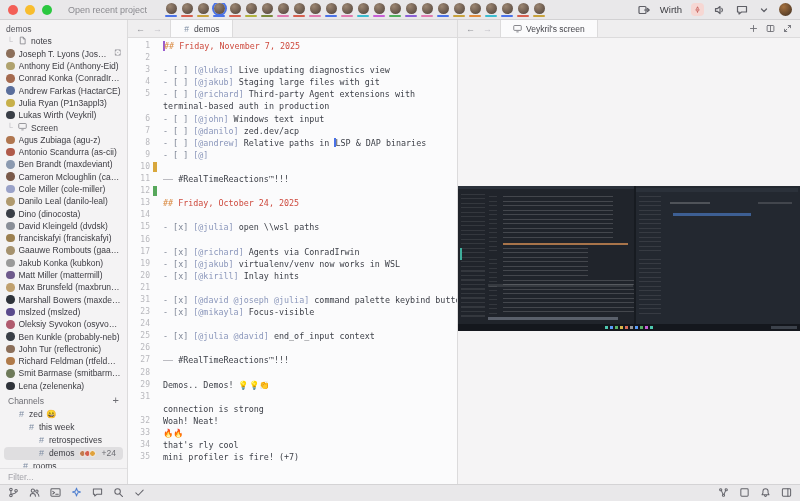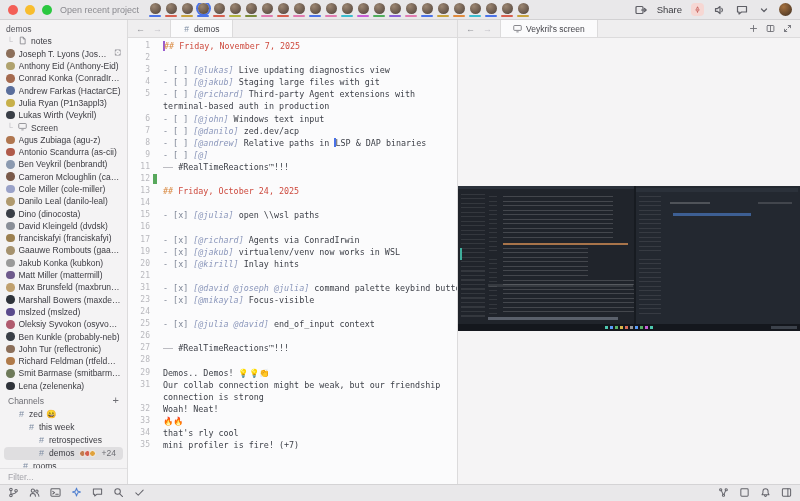--- a/index.html
+++ b/index.html
@@ -1,20 +1,20 @@
 <!DOCTYPE html>
 <html><head>
 <meta charset="utf-8">
 <style>
   *{margin:0;padding:0;box-sizing:border-box}
   html,body{width:800px;height:501px;overflow:hidden;font-family:"Liberation Sans",sans-serif;background:#e8e7e9}
   .app{position:relative;width:800px;height:501px;background:#fbfbfc}
 
   
-  .titlebar{position:absolute;top:0;left:0;right:0;height:20px;background:#e9e8ea;border-bottom:1px solid #d2d1d3;display:flex;align-items:center;padding:0 8px;gap:4px}
+  .titlebar{position:absolute;top:0;left:0;right:0;height:20px;background:#e9e8ea;border-bottom:1px solid #d2d1d3;display:flex;align-items:center;padding:0 8px;gap:12px}
   .traffic{display:flex;gap:7px;margin-right:4px}
   .tl{width:10px;height:10px;border-radius:50%}
   .tl.r{background:#f35f57}.tl.y{background:#f8bd2e}.tl.g{background:#2bc840}
   .menu-label{font-size:9px;color:#8a8a8f;margin-right:6px;white-space:nowrap}
   .facepile{display:flex;gap:4px;align-items:flex-start;flex:1;overflow:hidden}
   .fp{display:flex;flex-direction:column;align-items:center;width:12px}
   .fp .av{width:11px;height:11px;border-radius:50%;background:radial-gradient(circle at 35% 30%,#9c8672,#4d4038)}
   .fp .bar{width:12px;height:2px;border-radius:1px;margin-top:1px}
   .fp.ring .av{box-shadow:0 0 0 2px #4a72e8}
   .tb-right{display:flex;align-items:center;gap:9px}
@@ -60,21 +60,21 @@
   .tab-actions{margin-left:auto;display:flex;align-items:center;gap:8px;padding:0 8px}
   .tab-actions svg{width:9px;height:9px;stroke:#6e6e75;fill:none;stroke-width:1.2;stroke-linecap:round}
 
   
   .editor{flex:1;overflow:hidden;font-family:"DejaVu Sans Mono",monospace;font-size:8.4px;padding-top:2px}
   .erow{display:flex;height:12.1px;line-height:12.1px;white-space:pre}
   .ln{width:22px;text-align:right;color:#b8b8bd;flex:none;font-size:8px}
   .gmcol{width:5px;flex:none;position:relative;margin-left:2px}
   .gm{position:absolute;left:1px;top:1px;width:3.5px;height:10px}
   .code{padding-left:6px;overflow:hidden}
-  .sg-p{color:#7e8696}.sg-m{color:#8b97bb;font-style:italic}.sg-t{color:#3c3f47}
+  .sg-p{color:#7e8696}.sg-m{color:#8b97bb;}.sg-t{color:#3c3f47}
   .sg-h{color:#ce4b3f}.sg-hm{color:#d98a43}.sg-d{color:#9a9aa2}
   .cur{display:inline-block;width:2px;height:9.5px;vertical-align:-1.5px;margin-right:-1px}
 
   
   .rp-content{flex:1;position:relative}
   .share{position:absolute;left:0;right:0;top:148px;height:145px;background:#20242b;overflow:hidden}
   .share *{position:absolute}
   .sh-top{left:0;right:0;top:0;height:3px;background:#2b313a}
   .stripe{background:repeating-linear-gradient(to bottom,rgba(255,255,255,.16) 0 1px,transparent 1px 4.5px)}
   .stripe.dim{background:repeating-linear-gradient(to bottom,rgba(255,255,255,.09) 0 1px,transparent 1px 4.5px)}
@@ -215,21 +215,21 @@
           <span class="bar" style="background: rgb(199, 162, 60);"></span>
         </span>
       </div>
     <div class="tb-right">
       <span class="tb-ic">
         <svg viewBox="0 0 12 12">
             <rect x="1" y="2.5" width="7" height="7" rx="1"></rect>
             <path d="M6.5 6h4.5M9.5 4.5L11.2 6 9.5 7.5"></path>
           </svg>
       </span>
-      <span class="share-label">Share</span>
+      <span class="share-label">Wirth</span>
       <span class="tb-ic mic-pill">
         <svg viewBox="0 0 12 12">
             <rect x="4.7" y="1.2" width="2.6" height="5" rx="1.3"></rect>
             <path d="M3.2 5.5a2.8 2.8 0 005.6 0M6 8.6v1.6"></path>
           </svg>
       </span>
       <span class="tb-ic">
         <svg viewBox="0 0 12 12">
             <path d="M1.5 4.7v2.6h1.8L6 9.5v-7L3.3 4.7z"></path>
             <path d="M7.8 4.3a2.6 2.6 0 010 3.4"></path>
@@ -303,21 +303,21 @@
             <div class="sb-row">
               <span class="uav" style="background: rgb(176, 118, 79);"></span>
               <span class="uname">Agus Zubiaga (agu-z)</span>
             </div>
             <div class="sb-row">
               <span class="uav" style="background: rgb(176, 90, 74);"></span>
               <span class="uname">Antonio Scandurra (as-cii)</span>
             </div>
             <div class="sb-row">
               <span class="uav" style="background: rgb(140, 154, 176);"></span>
-              <span class="uname">Ben Veykril (benbrandt)</span>
+              <span class="uname">Ben Brandt (maxdeviant)</span>
             </div>
             <div class="sb-row">
               <span class="uav" style="background: rgb(122, 90, 74);"></span>
               <span class="uname">Cameron Mcloughlin (cameron1</span>
             </div>
             <div class="sb-row">
               <span class="uav" style="background: rgb(154, 162, 200);"></span>
               <span class="uname">Cole Miller (cole-miller)</span>
             </div>
             <div class="sb-row">
@@ -439,39 +439,40 @@
           <div class="erow"><span class="ln">1</span><span class="gmcol"></span><span class="code"><span class="cur" style="background: rgb(154, 92, 208);"></span><span class="sg-hm">## </span><span class="sg-h">Friday, November 7, 2025</span></span></div>
           <div class="erow"><span class="ln">2</span><span class="gmcol"></span><span class="code"></span></div>
           <div class="erow"><span class="ln">3</span><span class="gmcol"></span><span class="code"><span class="sg-p">- [ ] </span><span class="sg-m">[@lukas]</span><span class="sg-t"> Live updating diagnostics view</span></span></div>
           <div class="erow"><span class="ln">4</span><span class="gmcol"></span><span class="code"><span class="sg-p">- [ ] </span><span class="sg-m">[@jakub]</span><span class="sg-t"> Staging large files with git</span></span></div>
           <div class="erow"><span class="ln">5</span><span class="gmcol"></span><span class="code"><span class="sg-p">- [ ] </span><span class="sg-m">[@richard]</span><span class="sg-t"> Third-party Agent extensions with</span></span></div>
           <div class="erow"><span class="ln"></span><span class="gmcol"></span><span class="code"><span class="sg-t">terminal-based auth in production</span></span></div>
           <div class="erow"><span class="ln">6</span><span class="gmcol"></span><span class="code"><span class="sg-p">- [ ] </span><span class="sg-m">[@john]</span><span class="sg-t"> Windows text input</span></span></div>
           <div class="erow"><span class="ln">7</span><span class="gmcol"></span><span class="code"><span class="sg-p">- [ ] </span><span class="sg-m">[@danilo]</span><span class="sg-t"> zed.dev/acp</span></span></div>
           <div class="erow"><span class="ln">8</span><span class="gmcol"></span><span class="code"><span class="sg-p">- [ ] </span><span class="sg-m">[@andrew]</span><span class="sg-t"> Relative paths in </span><span class="cur" style="background: rgb(74, 114, 232);"></span><span class="sg-t">LSP &amp; DAP binaries</span></span></div>
           <div class="erow"><span class="ln">9</span><span class="gmcol"></span><span class="code"><span class="sg-p">- [ ] </span><span class="sg-m">[@]</span></span></div>
+          <div class="erow"><span class="ln">10</span><span class="gmcol"><span class="gm" style="background: rgb(216, 167, 60);"></span></span><span class="code"></span></div>
           <div class="erow"><span class="ln">11</span><span class="gmcol"></span><span class="code"><span class="sg-d">—— </span><span class="sg-t">#RealTimeReactions™!!!</span></span></div>
           <div class="erow"><span class="ln">12</span><span class="gmcol"><span class="gm" style="background: rgb(87, 168, 92);"></span></span><span class="code"></span></div>
           <div class="erow"><span class="ln">13</span><span class="gmcol"></span><span class="code"><span class="sg-hm">## </span><span class="sg-h">Friday, October 24, 2025</span></span></div>
           <div class="erow"><span class="ln">14</span><span class="gmcol"></span><span class="code"></span></div>
           <div class="erow"><span class="ln">15</span><span class="gmcol"></span><span class="code"><span class="sg-p">- [x] </span><span class="sg-m">[@julia]</span><span class="sg-t"> open \\wsl paths</span></span></div>
           <div class="erow"><span class="ln">16</span><span class="gmcol"></span></div>
           <div class="erow"><span class="ln">17</span><span class="gmcol"></span><span class="code"><span class="sg-p">- [x] </span><span class="sg-m">[@richard]</span><span class="sg-t"> Agents via ConradIrwin</span></span></div>
           <div class="erow"><span class="ln">19</span><span class="gmcol"></span><span class="code"><span class="sg-p">- [x] </span><span class="sg-m">[@jakub]</span><span class="sg-t"> virtualenv/venv now works in WSL</span></span></div>
           <div class="erow"><span class="ln">20</span><span class="gmcol"></span><span class="code"><span class="sg-p">- [x] </span><span class="sg-m">[@kirill]</span><span class="sg-t"> Inlay hints</span></span></div>
           <div class="erow"><span class="ln">21</span><span class="gmcol"></span></div>
           <div class="erow"><span class="ln">31</span><span class="gmcol"></span><span class="code"><span class="sg-p">- [x] </span><span class="sg-m">[@david @joseph @julia]</span><span class="sg-t"> command palette keybind button</span></span></div>
           <div class="erow"><span class="ln">23</span><span class="gmcol"></span><span class="code"><span class="sg-p">- [x] </span><span class="sg-m">[@mikayla]</span><span class="sg-t"> Focus-visible</span></span></div>
           <div class="erow"><span class="ln">24</span><span class="gmcol"></span></div>
           <div class="erow"><span class="ln">25</span><span class="gmcol"></span><span class="code"><span class="sg-p">- [x] </span><span class="sg-m">[@julia @david]</span><span class="sg-t"> end_of_input context</span></span></div>
           <div class="erow"><span class="ln">26</span><span class="gmcol"></span><span class="code"></span></div>
           <div class="erow"><span class="ln">27</span><span class="gmcol"></span><span class="code"><span class="sg-d">—— </span><span class="sg-t">#RealTimeReactions™!!!</span></span></div>
           <div class="erow"><span class="ln">28</span><span class="gmcol"></span><span class="code"></span></div>
           <div class="erow"><span class="ln">29</span><span class="gmcol"></span><span class="code"><span class="sg-t">Demos.. Demos! 💡💡👏</span></span></div>
-          <div class="erow"><span class="ln">31</span><span class="gmcol"></span><span class="code"><span class="sg-t">Our collab connection might be weak, but our friendship</span></span></div>
+          <div class="erow"><span class="ln">31</span><span class="gmcol"></span></div>
           <div class="erow"><span class="ln"></span><span class="gmcol"></span><span class="code"><span class="sg-t">connection is strong</span></span></div>
           <div class="erow"><span class="ln">32</span><span class="gmcol"></span><span class="code"><span class="sg-t">Woah! Neat!</span></span></div>
           <div class="erow"><span class="ln">33</span><span class="gmcol"></span><span class="code"><span class="sg-t">🔥🔥</span></span></div>
           <div class="erow"><span class="ln">34</span><span class="gmcol"></span><span class="code"><span class="sg-t">that's rly cool</span></span></div>
           <div class="erow"><span class="ln">35</span><span class="gmcol"></span><span class="code"><span class="sg-t">mini profiler is fire! (+7)</span></span></div>
         </div>
     </div>
 
     <div class="right-pane">
       <div class="tabbar">

